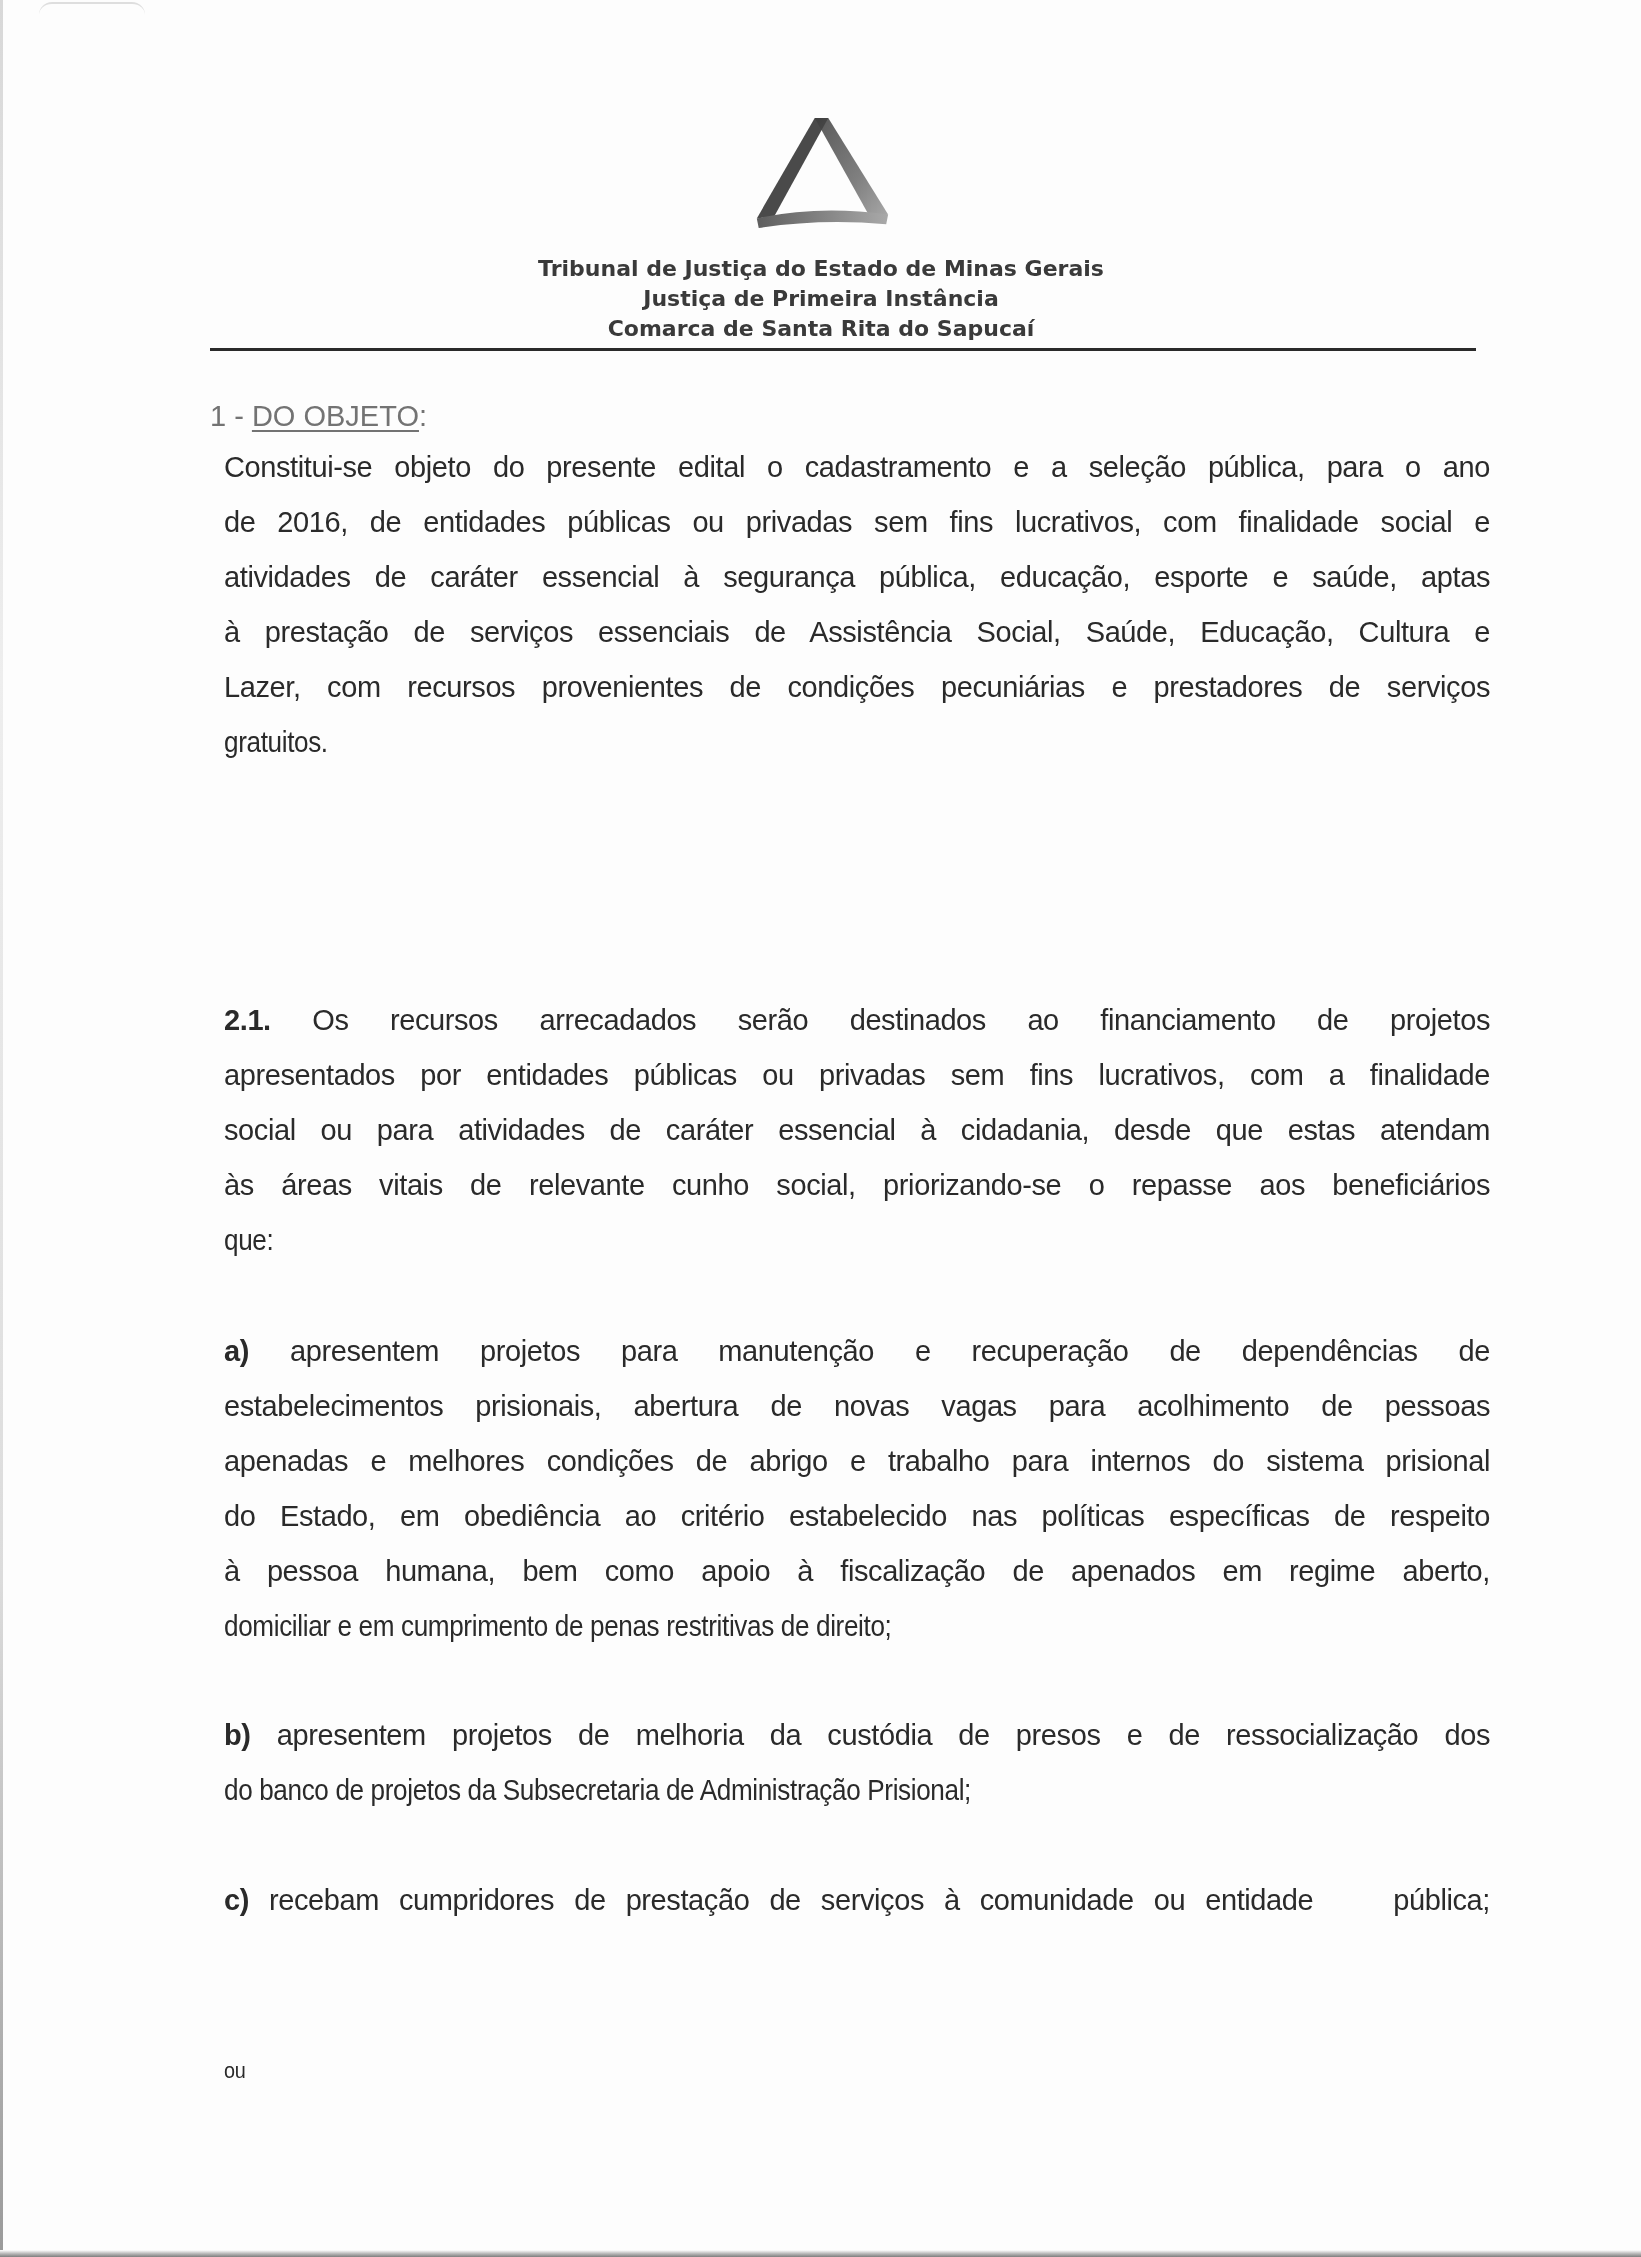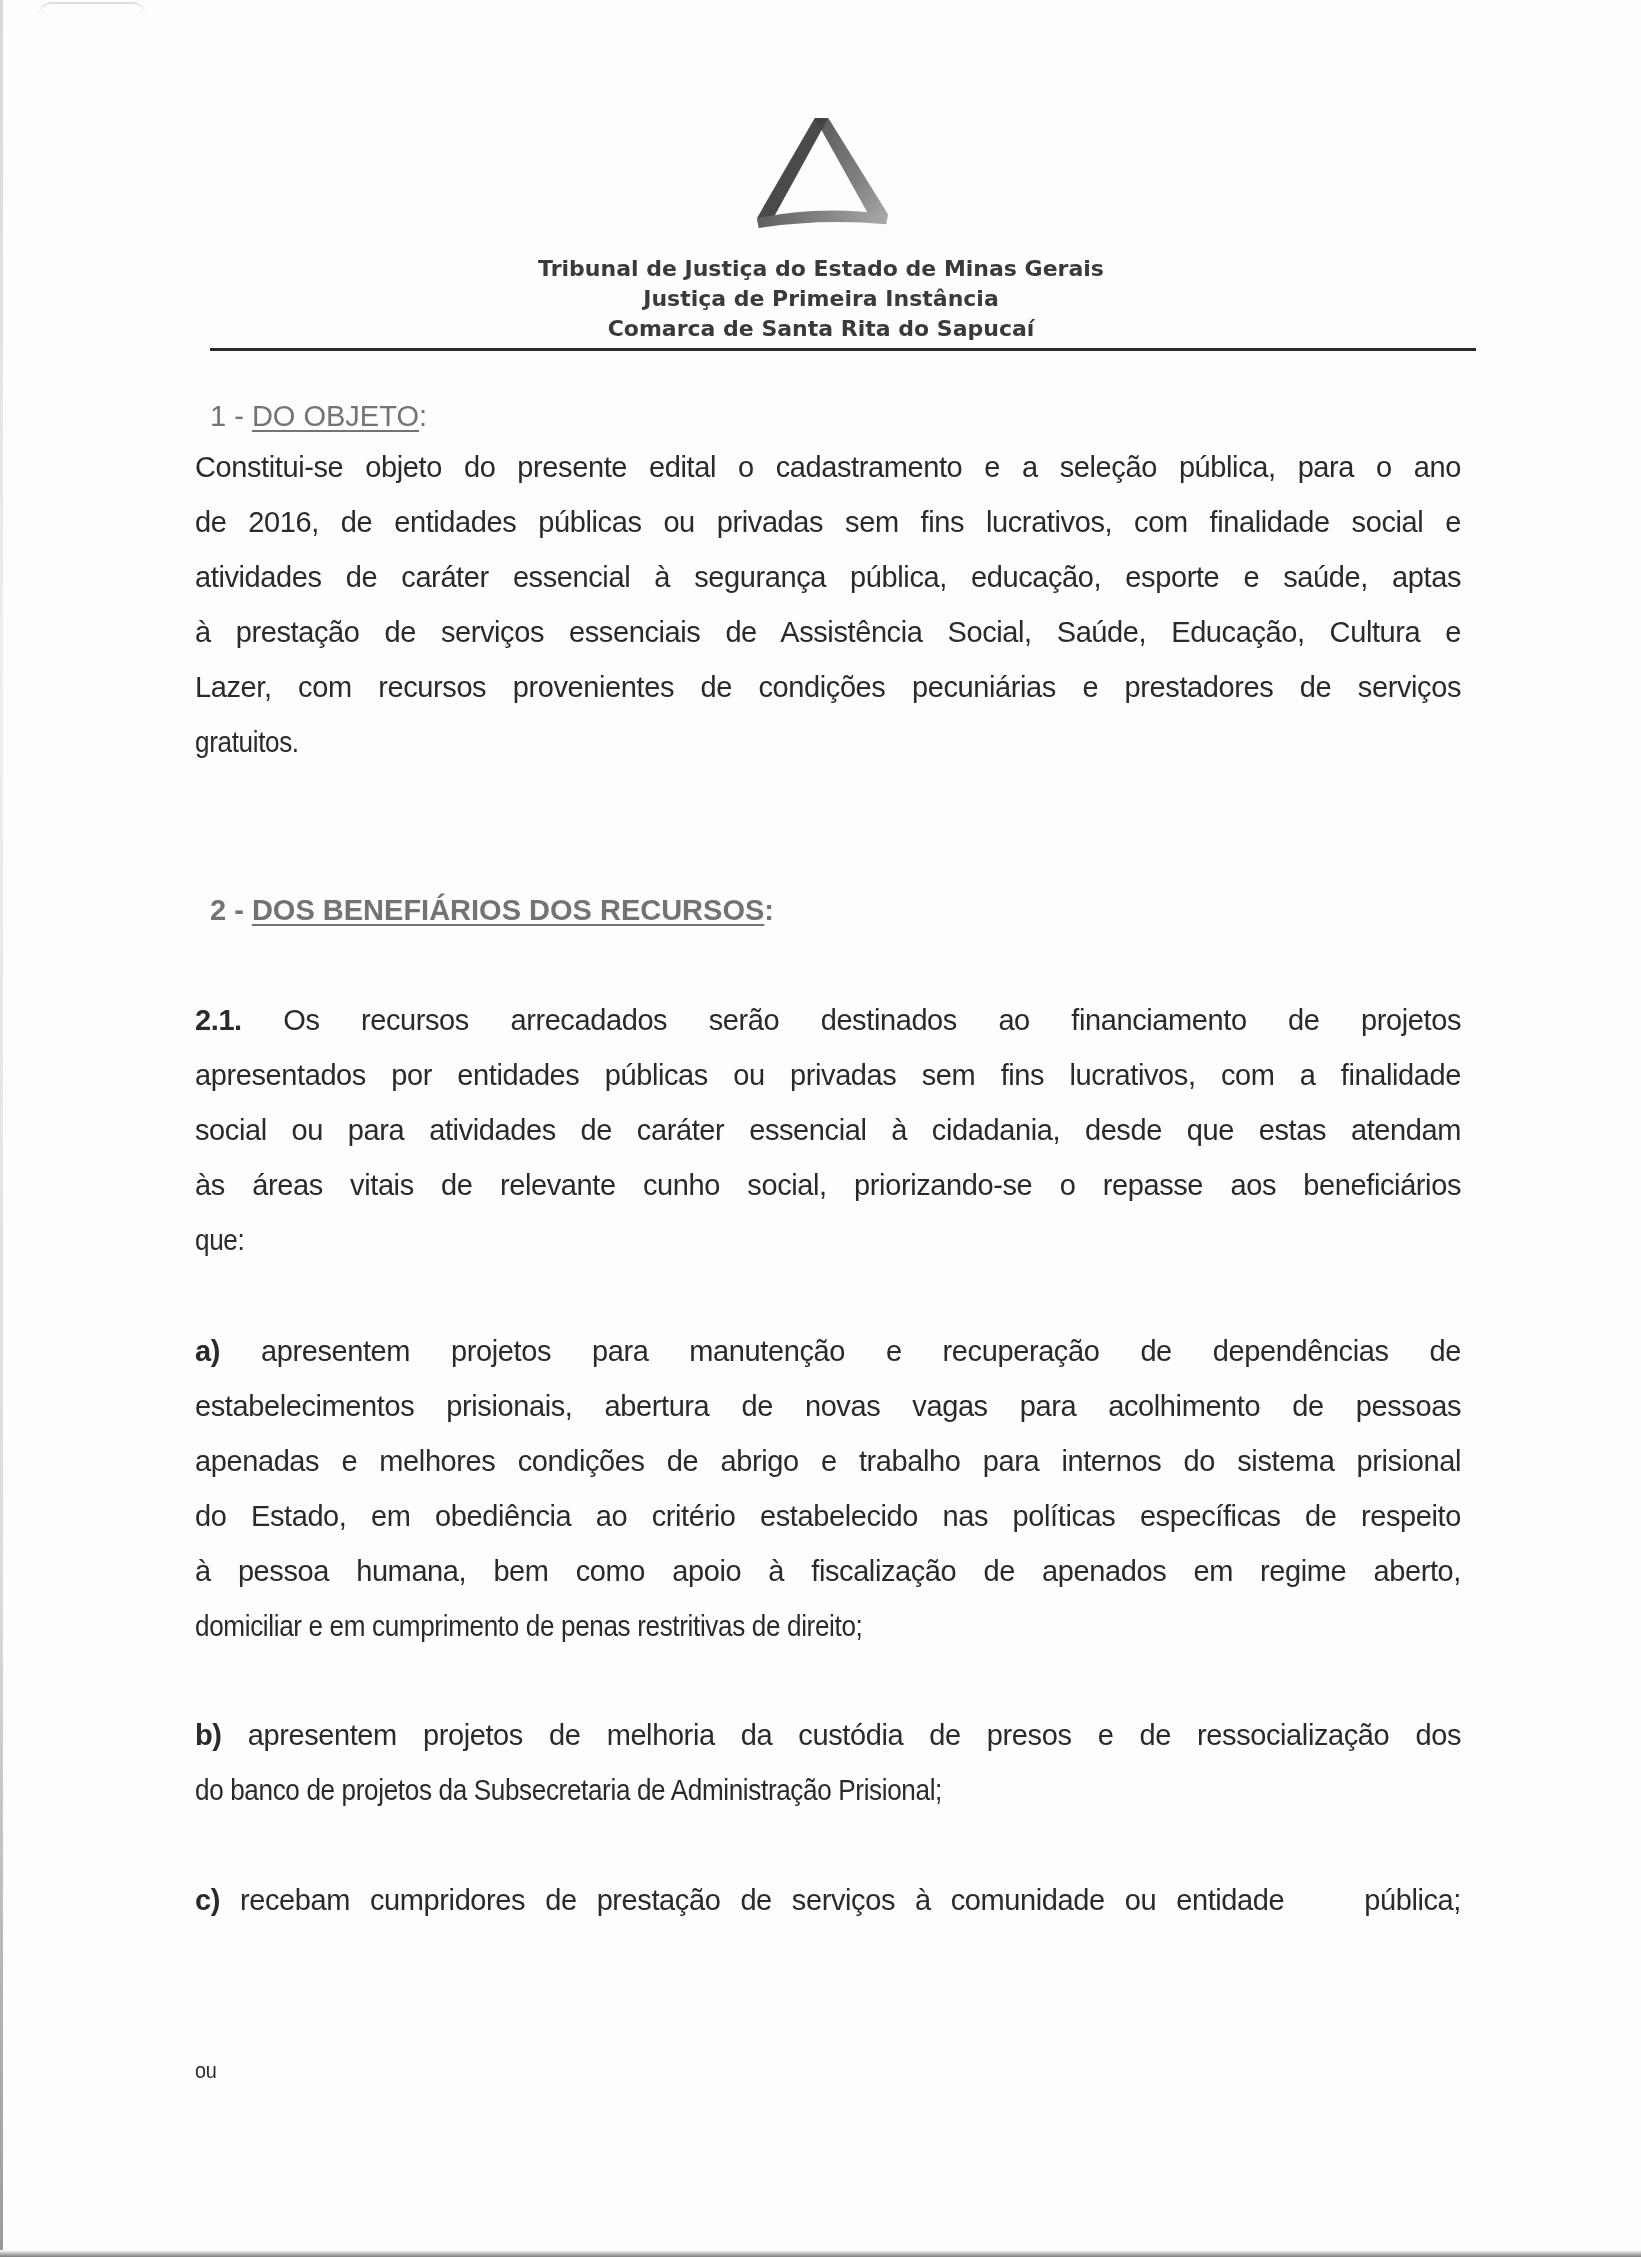--- a/index.html
+++ b/index.html
@@ -73,21 +73,21 @@
     left: 210px;
     top: 348px;
     width: 1266px;
     height: 2.9px;
     background: #2a2a2a;
   }
 
   
   .body-block {
     position: absolute;
-    left: 195px;
+    left: 224px;
     width: 1266px;
     font-size: 29px;
     line-height: 55px;
     text-align: justify;
     text-align-last: left;
     letter-spacing: -0.4px;
   }
   .heading {
     position: absolute;
     left: 210px;
@@ -165,23 +165,20 @@
 
   <div class="body-block" style="top: 440px;">
     <span class="just-line" style="display: block; text-align-last: justify; width: 1266px;">Constitui-se objeto do presente edital o cadastramento e a seleção pública, para o ano</span>
     <span class="just-line" style="display: block; text-align-last: justify; width: 1266px;">de 2016, de entidades públicas ou privadas sem fins lucrativos, com finalidade social e</span>
     <span class="just-line" style="display: block; text-align-last: justify; width: 1266px;">atividades de caráter essencial à segurança pública, educação, esporte e saúde, aptas</span>
     <span class="just-line" style="display: block; text-align-last: justify; width: 1266px;">à prestação de serviços essenciais de Assistência Social, Saúde, Educação, Cultura e</span>
     <span class="just-line" style="display: block; text-align-last: justify; width: 1266px;">Lazer, com recursos provenientes de condições pecuniárias e prestadores de serviços</span>
     <span class="last-line" style="display: block; text-align-last: left; transform-origin: 0px 0px; transform: scaleX(0.9); width: 1406px;">gratuitos.</span>
   </div>
 
-  <div class="heading bold" style="top: 891px;">
-    <span>2 - </span><span class="u">DOS BENEFIÁRIOS DOS RECURSOS</span><span>:</span>
-  </div>
 
   <div class="body-block" style="top: 993px;">
     <span class="just-line" style="display: block; text-align-last: justify; width: 1266px;"><span class="item-label">2.1.</span><span> Os recursos arrecadados serão destinados ao financiamento de projetos</span></span>
     <span class="just-line" style="display: block; text-align-last: justify; width: 1266px;">apresentados por entidades públicas ou privadas sem fins lucrativos, com a finalidade</span>
     <span class="just-line" style="display: block; text-align-last: justify; width: 1266px;">social ou para atividades de caráter essencial à cidadania, desde que estas atendam</span>
     <span class="just-line" style="display: block; text-align-last: justify; width: 1266px;">às áreas vitais de relevante cunho social, priorizando-se o repasse aos beneficiários</span>
     <span class="last-line" style="display: block; text-align-last: left; transform-origin: 0px 0px; transform: scaleX(0.9); width: 1406px;">que:</span>
   </div>
 
   <div class="body-block" style="top: 1324px;">

